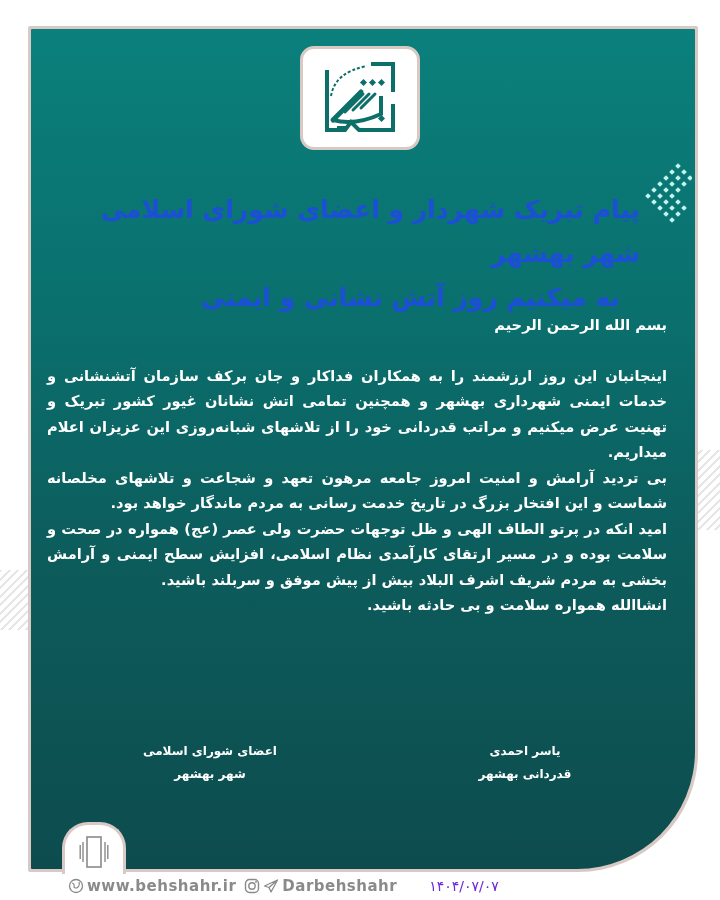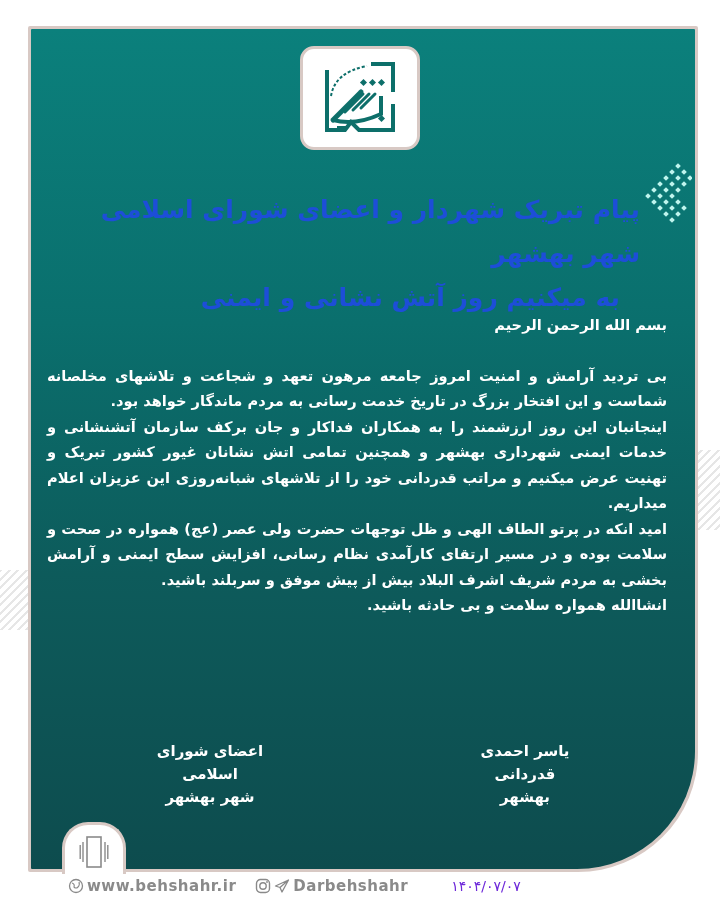--- a/index.html
+++ b/index.html
@@ -79,38 +79,37 @@
   }
   .body-text p { margin: 0; text-align-last: right; }
   .bismillah { margin-bottom: 25px !important; }
 
   .sig {
     position: absolute;
     top: 740px;
     direction: rtl; text-align: center;
     color: #ffffff;
     font-weight: bold;
-    font-size: 15px;
+    font-size: 12px;
     line-height: 23px;
   }
   .sig.mayor { left: 470px; width: 110px; }
   .sig.council { left: 140px; width: 140px; }
 
   .footer {
     position: absolute;
     left: 68px; top: 874px;
     height: 24px;
     display: flex; align-items: center;
     color: #8a8a8a;
     font-family: "DejaVu Sans", sans-serif;
     font-weight: bold;
     font-size: 15px;
     letter-spacing: 0.5px;
     white-space: nowrap;
-    gap: 11px;
   }
   .footer .ico { display: inline-block; width: 16px; height: 16px; margin-right: 3px; vertical-align: middle; }
   .footer .item { display: inline-flex; align-items: center; margin-right: 8px; }
   .footer .date { margin-left: 24px; font-weight: normal; font-size: 14px; color: #6d28d9; direction: rtl; }
 </style>
 </head>
 <body>
 
 <div class="hatch right"></div>
 <div class="hatch left"></div>
@@ -180,23 +179,23 @@
   </g>
 </svg>
 
 <div class="title">
   <div>پیام تبریک شهردار و اعضای شورای اسلامی شهر بهشهر</div>
   <div class="l2">به میکنیم روز آتش نشانی و ایمنی</div>
 </div>
 
 <div class="body-text">
   <p class="bismillah">بسم الله الرحمن الرحیم</p>
+  <p>اینجانبان این روز ارزشمند را به همکاران فداکار و جان برکف سازمان آتشنشانی و خدمات ایمنی شهرداری بهشهر و همچنین تمامی اتش نشانان غیور کشور تبریک و تهنیت عرض میکنیم و مراتب قدردانی خود را از تلاشهای شبانه‌روزی این عزیزان اعلام میداریم.</p>
   <p>بی تردید آرامش و امنیت امروز جامعه مرهون تعهد و شجاعت و تلاشهای مخلصانه شماست و این افتخار بزرگ در تاریخ خدمت رسانی به مردم ماندگار خواهد بود.</p>
-  <p>اینجانبان این روز ارزشمند را به همکاران فداکار و جان برکف سازمان آتشنشانی و خدمات ایمنی شهرداری بهشهر و همچنین تمامی اتش نشانان غیور کشور تبریک و تهنیت عرض میکنیم و مراتب قدردانی خود را از تلاشهای شبانه‌روزی این عزیزان اعلام میداریم.</p>
-  <p>امید انکه در پرتو الطاف الهی و ظل توجهات حضرت ولی عصر (عج) همواره در صحت و سلامت بوده و در مسیر ارتقای کارآمدی نظام رسانی، افزایش سطح ایمنی و آرامش بخشی به مردم شریف اشرف البلاد بیش از پیش موفق و سربلند باشید.</p>
+  <p>امید انکه در پرتو الطاف الهی و ظل توجهات حضرت ولی عصر (عج) همواره در صحت و سلامت بوده و در مسیر ارتقای کارآمدی نظام اسلامی، افزایش سطح ایمنی و آرامش بخشی به مردم شریف اشرف البلاد بیش از پیش موفق و سربلند باشید.</p>
   <p>انشاالله همواره سلامت و بی حادثه باشید.</p>
 </div>
 
 <div class="sig mayor">
   <div>یاسر احمدی</div>
   <div>قدردانی بهشهر</div>
 </div>
 <div class="sig council">
   <div>اعضای شورای اسلامی</div>
   <div>شهر بهشهر</div>

